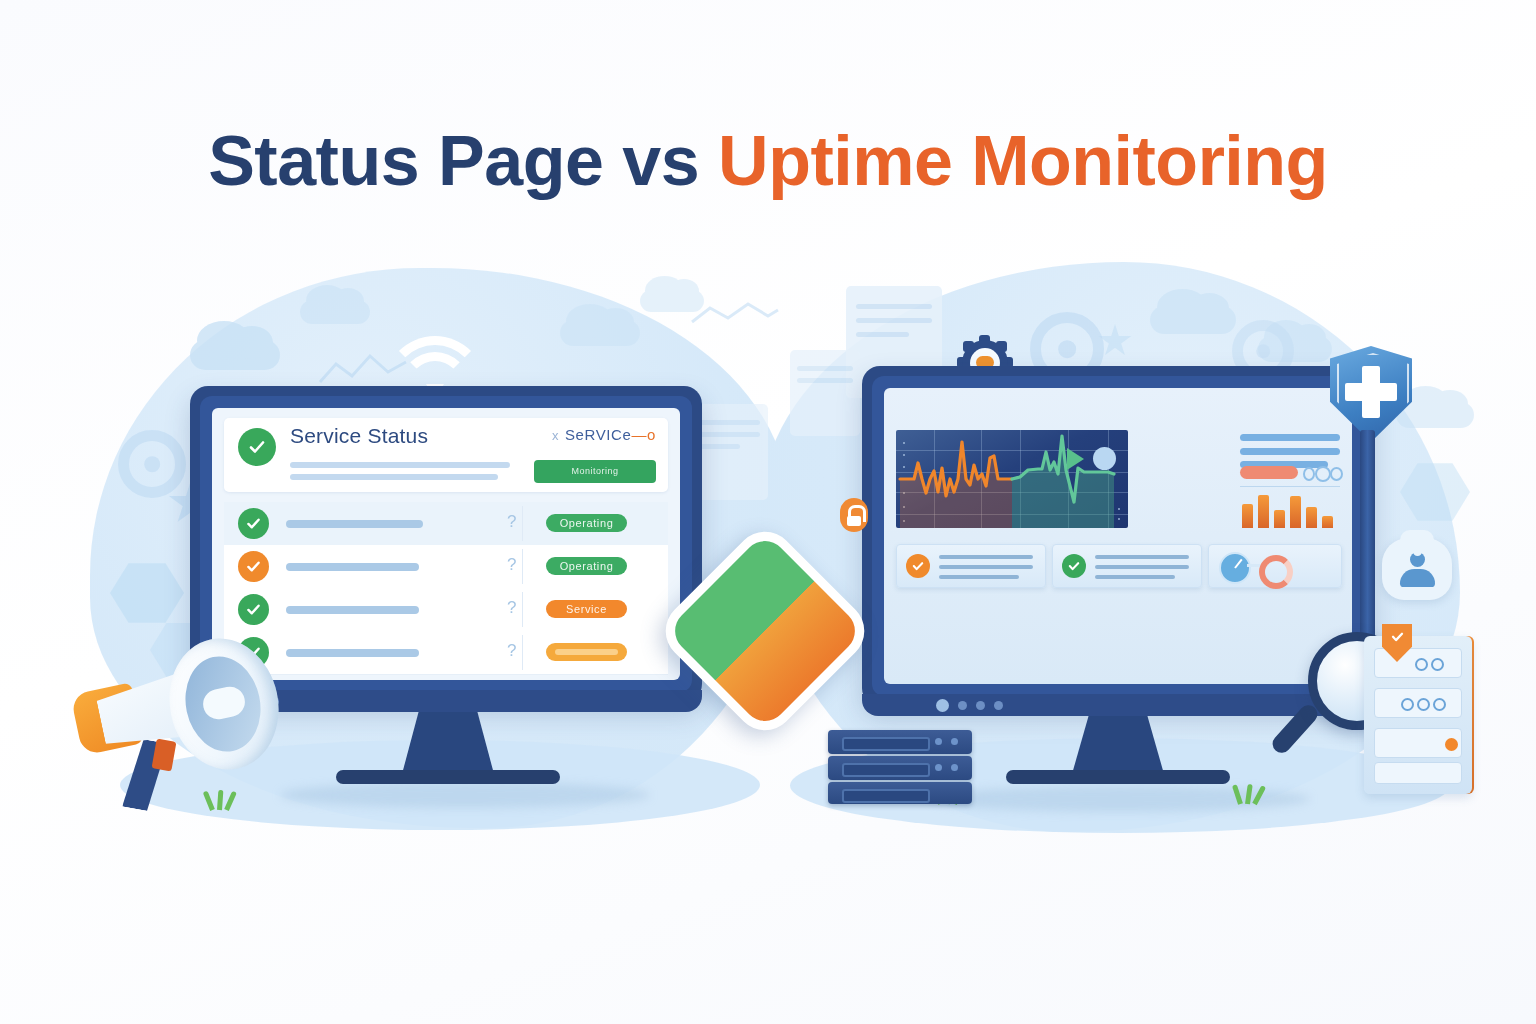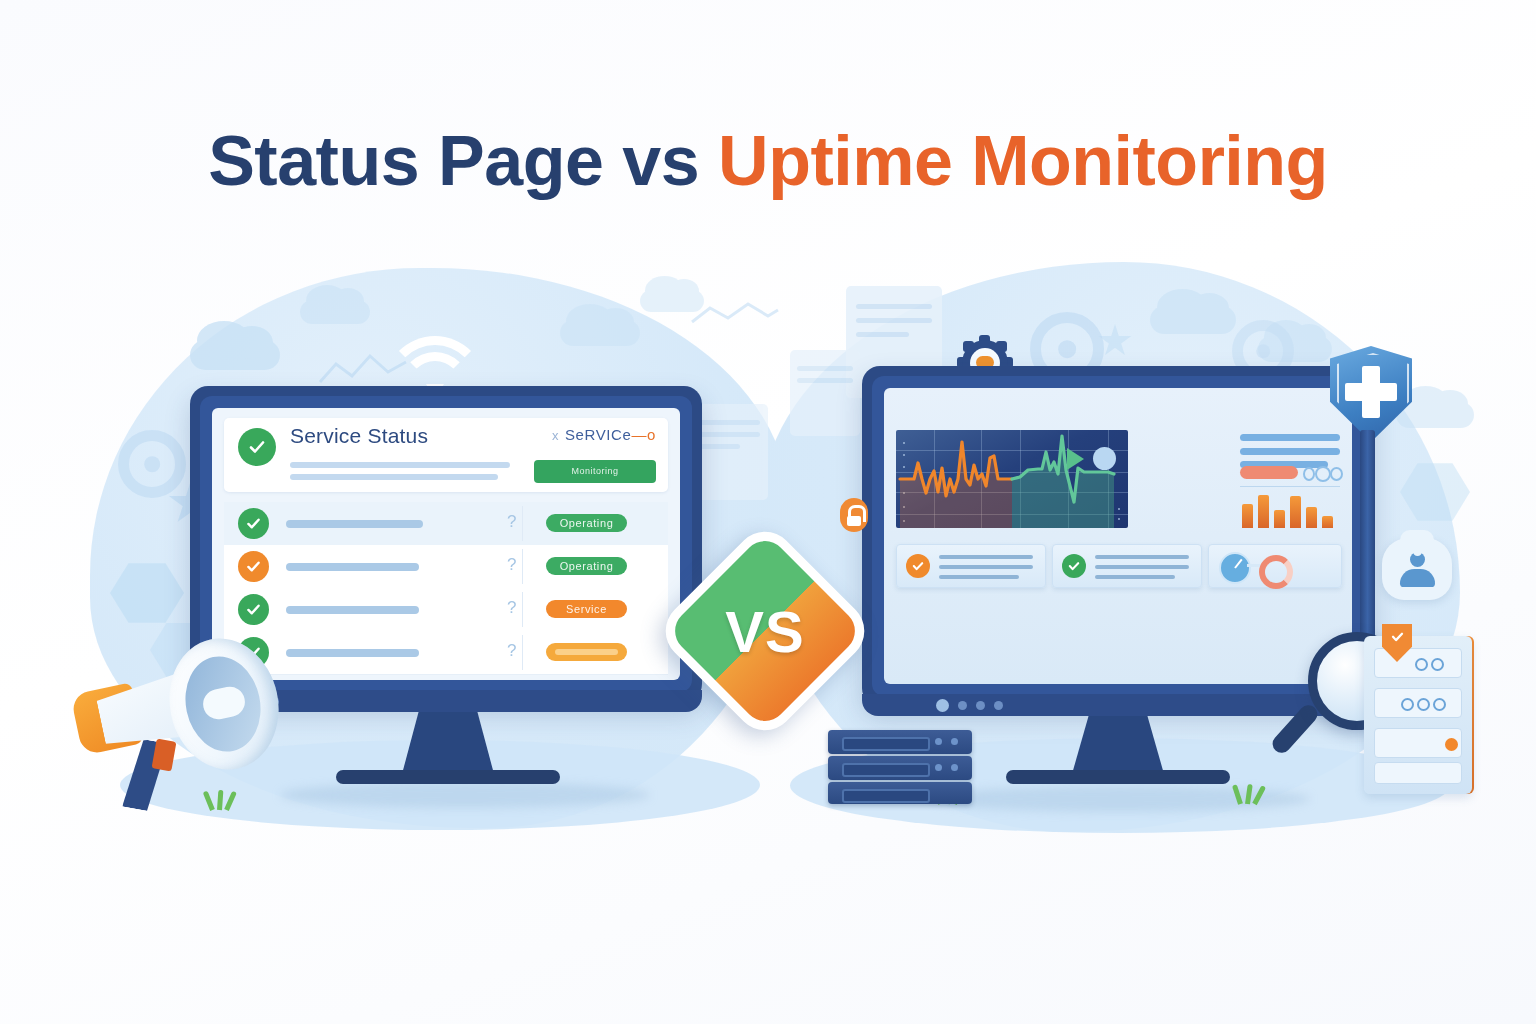--- a/index.html
+++ b/index.html
@@ -1045,15 +1045,14 @@
     <div id="mega-cap"></div>
     <div id="mega-body"></div>
     <div id="mega-cone"></div>
     <div id="mega-cone-inner"></div>
     <div id="mega-cone-core"></div>
   </div>
 
   <div id="vs-badge">
     <div id="vs-inner"></div>
   </div>
-  <div id="vs-text">VS</div>
 
 </div>
 
 </body></html>

